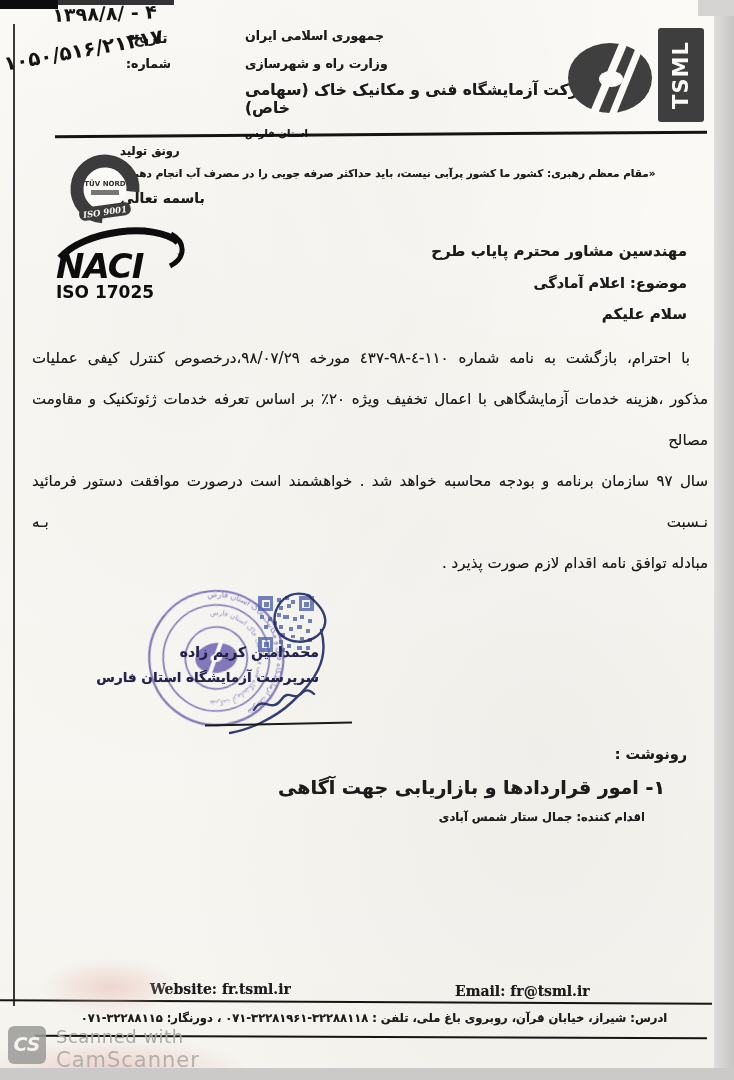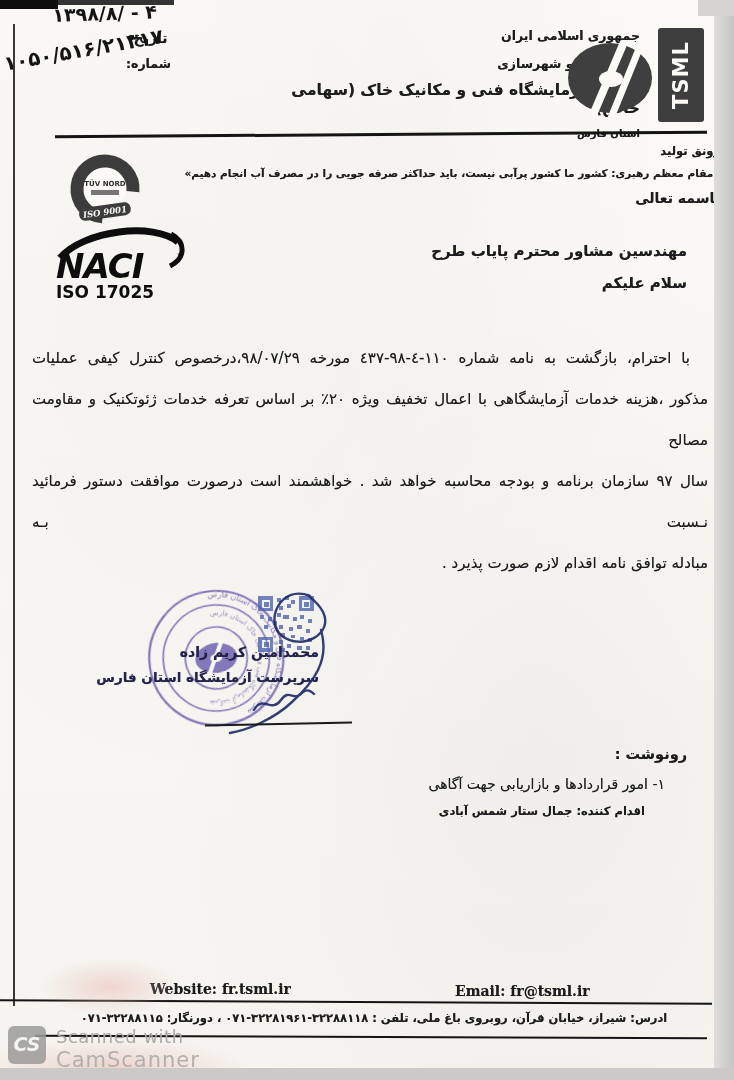--- a/index.html
+++ b/index.html
@@ -16,21 +16,21 @@
       radial-gradient(ellipse at 75% 70%,rgba(0,0,0,.03),transparent 50%),
       radial-gradient(ellipse at 60% 10%,rgba(0,0,0,.02),transparent 40%),
       linear-gradient(#fbfaf6,#f5f4ef);
     box-shadow:2px 2px 6px rgba(0,0,0,.25);
   }
   .ink{color:#1c1c1c;text-shadow:0 0 .6px rgba(20,20,20,.55);}
   .rtl{direction:rtl;unicode-bidi:embed;}
   .ltr{direction:ltr;unicode-bidi:embed;display:inline-block;}
   .rule{background:#141414;height:2px;}
   .hw{color:#141414;transform-origin:left top;letter-spacing:1px;}
-  .hdr-line{text-align:right;}
+  .hdr-line{text-align:left;}
   .just{text-align:justify;text-align-last:justify;}
   .bodytxt{font-size:15px;line-height:41px;color:#1b1b1b;text-shadow:0 0 .5px rgba(0,0,0,.5);}
   .smudge{pointer-events:none;}
   .wm{color:#aba9a6;font-family:"DejaVu Sans",sans-serif;}
   svg{display:block;}
 </style>
 </head>
 <body>
 
 <div class="paper">
@@ -84,20 +84,21 @@
   <svg class="abs" width="150" height="76" viewBox="0 0 150 76" style="left:50px;top:226px;">
     <path d="M 10,32 C 34,4 104,-4 128,16" fill="none" stroke="#0d0d0d" stroke-width="7"></path>
     <path d="M 121,8 C 136,16 136,32 120,40" fill="none" stroke="#0d0d0d" stroke-width="5"></path>
     <text x="6" y="52" font-size="34" font-weight="bold" font-style="italic" fill="#0d0d0d" letter-spacing="-1" font-family="DejaVu Sans, sans-serif">NACI</text>
     <text x="126" y="34" font-size="9" fill="#0d0d0d" font-family="DejaVu Sans, sans-serif">™</text>
     <text x="6" y="72" font-size="17" font-weight="bold" fill="#0d0d0d" font-family="DejaVu Sans, sans-serif">ISO 17025</text>
   </svg>
 
   <div class="abs rtl" style="right:31px;top:242px;width:420px;text-align:right;">
     <div class="ink" style="font-size:15px;font-weight:bold;">مهندسین مشاور محترم پایاب طرح</div>
+    <div class="ink" style="font-size:14.5px;font-weight:bold;margin-top:15px;">موضوع: اعلام آمادگی</div>
     <div class="ink" style="font-size:15px;font-weight:bold;margin-top:14px;">سلام علیکم</div>
   </div>
 
   <div class="abs rtl bodytxt" style="left:32px;top:338px;width:676px;">
     <div class="just" style="padding-right:18px;">
       <span>با احترام، بازگشت به نامه  شماره </span><span class="ltr">١١٠-٤-٩٨-٤٣٧</span><span> مورخه </span><span class="ltr">٩٨/٠٧/٢٩</span><span>،درخصوص کنترل کیفی عملیات</span>
     </div>
     <div class="just">مذکور ،هزینه خدمات آزمایشگاهی با اعمال تخفیف ویژه ۲۰٪ بر اساس تعرفه خدمات ژئوتکنیک و مقاومت مصالح</div>
     <div class="just">سال ۹۷ سازمان برنامه و بودجه محاسبه خواهد شد . خواهشمند است درصورت موافقت دستور فرمائید نـسبت بـه</div>
     <div style="text-align:right;">مبادله توافق نامه اقدام لازم صورت پذیرد .</div>
@@ -180,21 +181,21 @@
     <g fill="none" stroke="#1d2a66" stroke-width="2.4" opacity=".9" stroke-linecap="round">
       <path d="M 88,18 C 58,6 42,44 60,58 C 80,73 112,56 101,34 C 95,22 80,14 88,18"></path>
       <path d="M 99,52 C 108,82 92,104 70,124 C 52,141 26,152 8,155"></path>
       <path d="M 32,132 c 9,-16 17,4 27,-10 c 8,-12 13,2 21,-7 c 5,-5 9,-2 12,1"></path>
     </g>
   </svg>
   <div class="abs" style="left:205px;top:723px;width:147px;height:1.6px;background:#1a1a1a;transform:rotate(-1.2deg);"></div>
 
   <div class="abs rtl" style="right:31px;top:746px;width:480px;text-align:right;">
     <div class="ink" style="font-size:14.5px;font-weight:bold;">رونوشت :</div>
-    <div class="ink" style="font-size:14px;font-weight:normal;margin-top:14px;padding-right:22px;">۱- امور قراردادها و بازاریابی جهت آگاهی</div>
+    <div class="ink" style="font-size:19px;font-weight:bold;margin-top:14px;padding-right:22px;">۱- امور قراردادها و بازاریابی جهت آگاهی</div>
     <div class="ink" style="font-size:11.5px;font-weight:bold;margin-top:12px;padding-right:42px;">اقدام کننده:  جمال ستار شمس آبادی</div>
   </div>
 
   <div class="abs ink" style="left:150px;top:981px;font-size:14px;font-weight:bold;font-family:'DejaVu Serif',serif;">Website: fr.tsml.ir</div>
   <div class="abs ink" style="left:455px;top:983px;font-size:14px;font-weight:bold;font-family:'DejaVu Serif',serif;">Email: fr@tsml.ir</div>
   <div class="abs rule" style="left:0;top:1001px;width:712px;transform:rotate(.3deg);"></div>
 
   <div class="abs rtl ink" style="left:40px;top:1011px;width:668px;font-size:11.5px;font-weight:bold;text-align:center;">
     <span>ادرس: شیراز، خیابان قرآن، روبروی باغ ملی، تلفن : </span><span class="ltr">۰۷۱-۳۲۲۸۱۹۶۱-۳۲۲۸۸۱۱۸</span><span> ، دورنگار: </span><span class="ltr">۰۷۱-۳۲۲۸۸۱۱۵</span>
   </div>

